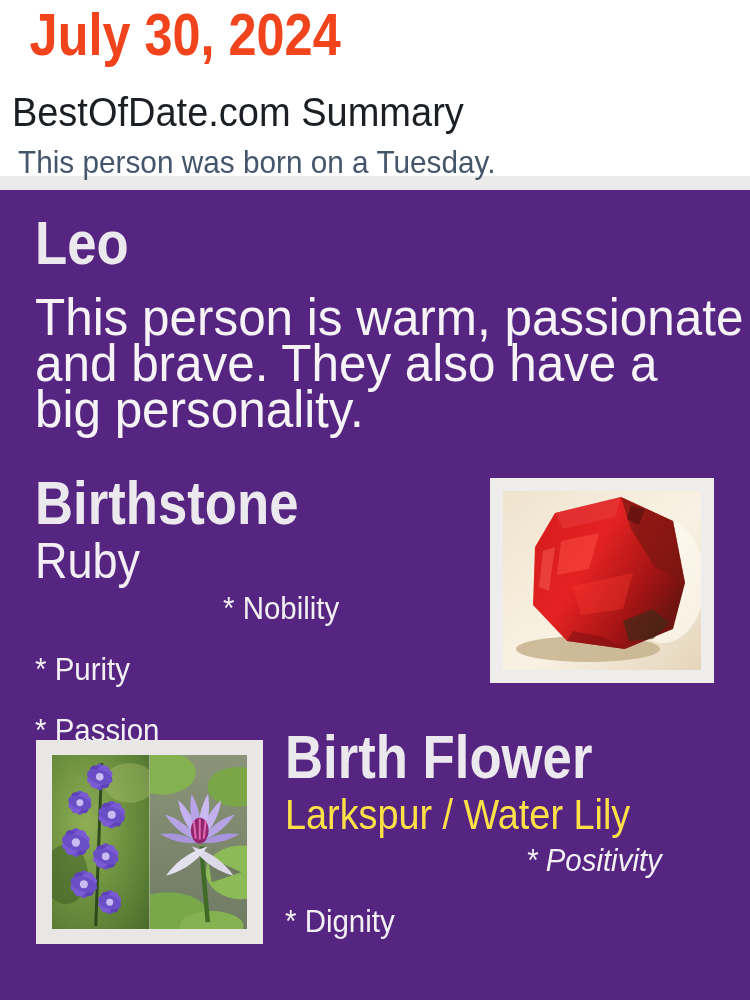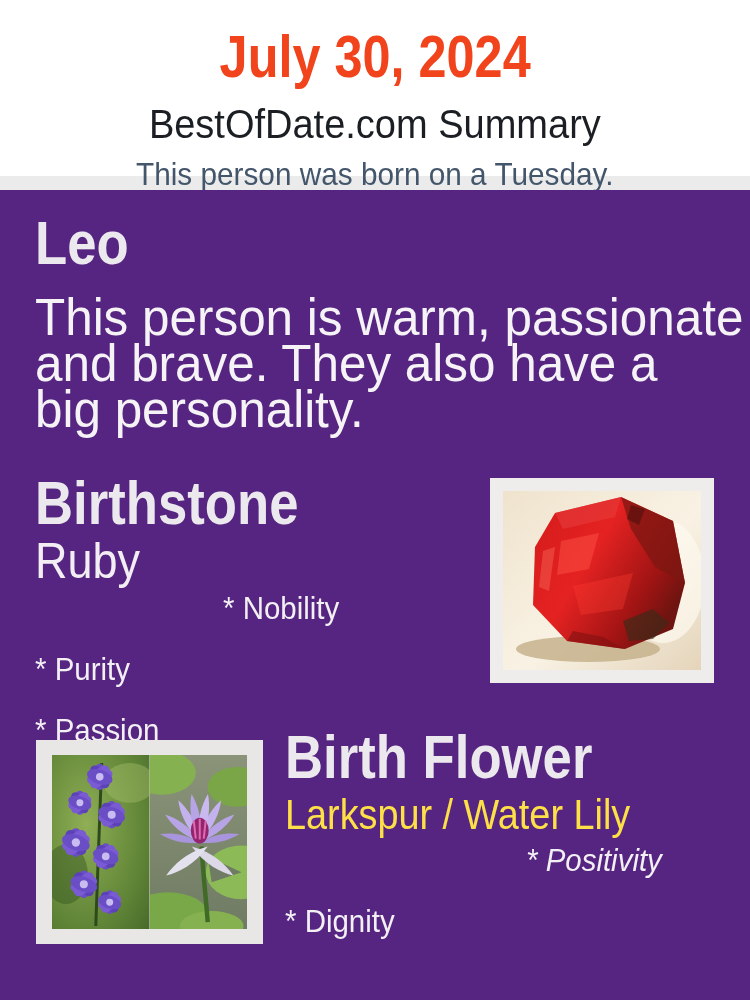--- a/index.html
+++ b/index.html
@@ -1,23 +1,23 @@
 <!DOCTYPE html>
 <html><head>
 <meta charset="utf-8">
 <style>
   html,body{margin:0;padding:0;background:#fff;}
   .page{position:relative;width:750px;height:1000px;overflow:hidden;background:#fff;
         font-family:"Liberation Sans","DejaVu Sans",sans-serif;}
   
-  .header{height:176px;box-sizing:border-box;padding-top:26px;text-align:center;background:#fff;}
+  .header{height:176px;box-sizing:border-box;padding-top:4px;background:#fff;}
   .cx{display:inline-block;transform-origin:center top;}
   .date-title{line-height:62px;}
   .date-title .cx{font-size:60px;font-weight:bold;color:#f1431c;transform:scaleX(.84);}
-  .site-summary{line-height:42px;}
+  .site-summary{margin-top:10px;line-height:42px;}
   .site-summary .cx{font-size:40px;color:#1b1f24;transform:scaleX(.95);}
   .born-line{margin-top:2px;line-height:36px;}
   .born-line .cx{font-size:32px;color:#44566b;transform:scaleX(.93);}
   .divider{height:14px;background:#ebebeb;}
   
   .card{position:relative;height:810px;background:#562581;color:#f2eff4;}
   .cxl{display:inline-block;transform-origin:left center;}
   h2{margin:0;font-size:62px;line-height:62px;font-weight:bold;color:#ece9ee;}
   h2 .cxl{transform:scaleX(.85);}
   .zodiac{position:absolute;left:35px;top:22px;}

